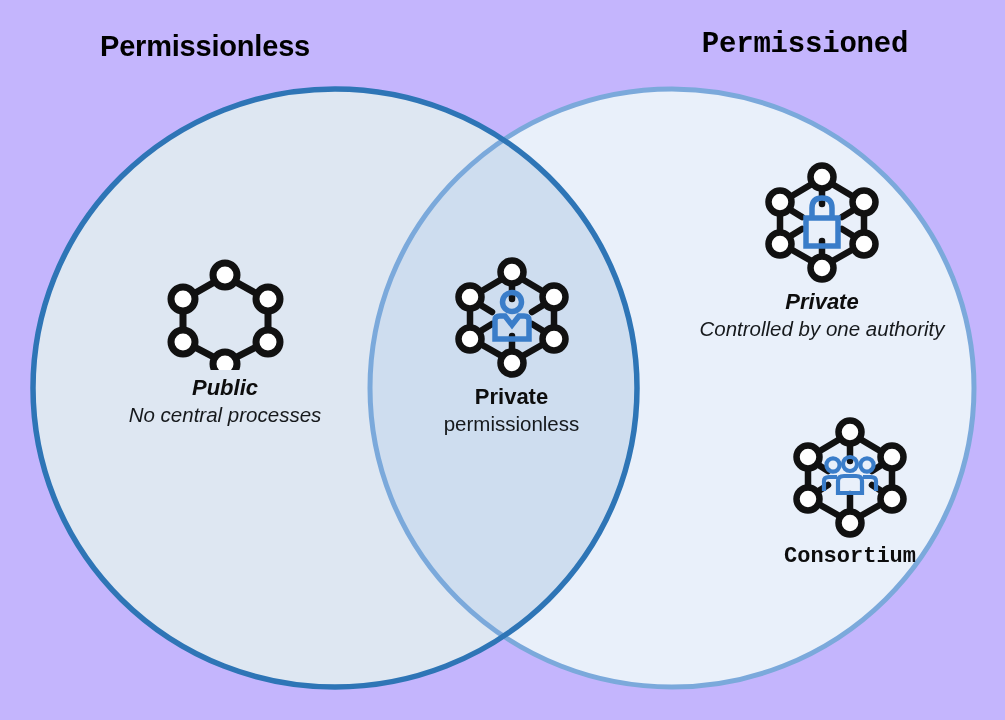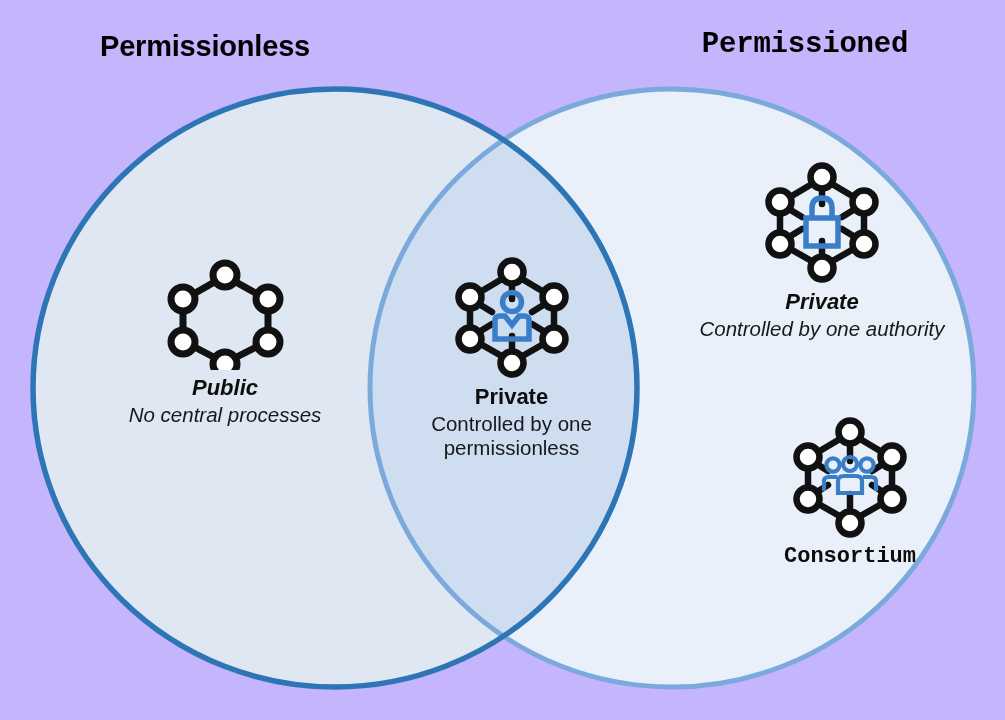--- a/index.html
+++ b/index.html
@@ -147,21 +147,20 @@
         <circle cx="22" cy="42" r="11.5"></circle>
       </g>
 
       <g fill="none" stroke="#3A7DC9" stroke-width="5.5">
         <circle cx="64" cy="47" r="9.5"></circle>
         <path d="M47 84 L47 65 Q47 61 52 61 L57 61 L64 70 L71 61 L76 61 Q81 61 81 65 L81 84 Z" stroke-linejoin="miter"></path>
       </g>
     </svg>
     <div class="group-title">Private</div>
     <div class="group-desc">
-      <div>Controlled by one</div>
       <div>permissionless</div>
     </div>
   </div>
 
   <div class="group" id="group-private">
     <svg class="group-icon" width="128" height="124" viewBox="0 0 128 124">
       <g fill="none" stroke="#111111" stroke-width="6.5" stroke-linecap="round">
         <path d="M64 18 L106 43"></path>
         <path d="M106 43 L106 83"></path>
         <path d="M106 83 L64 107"></path>

